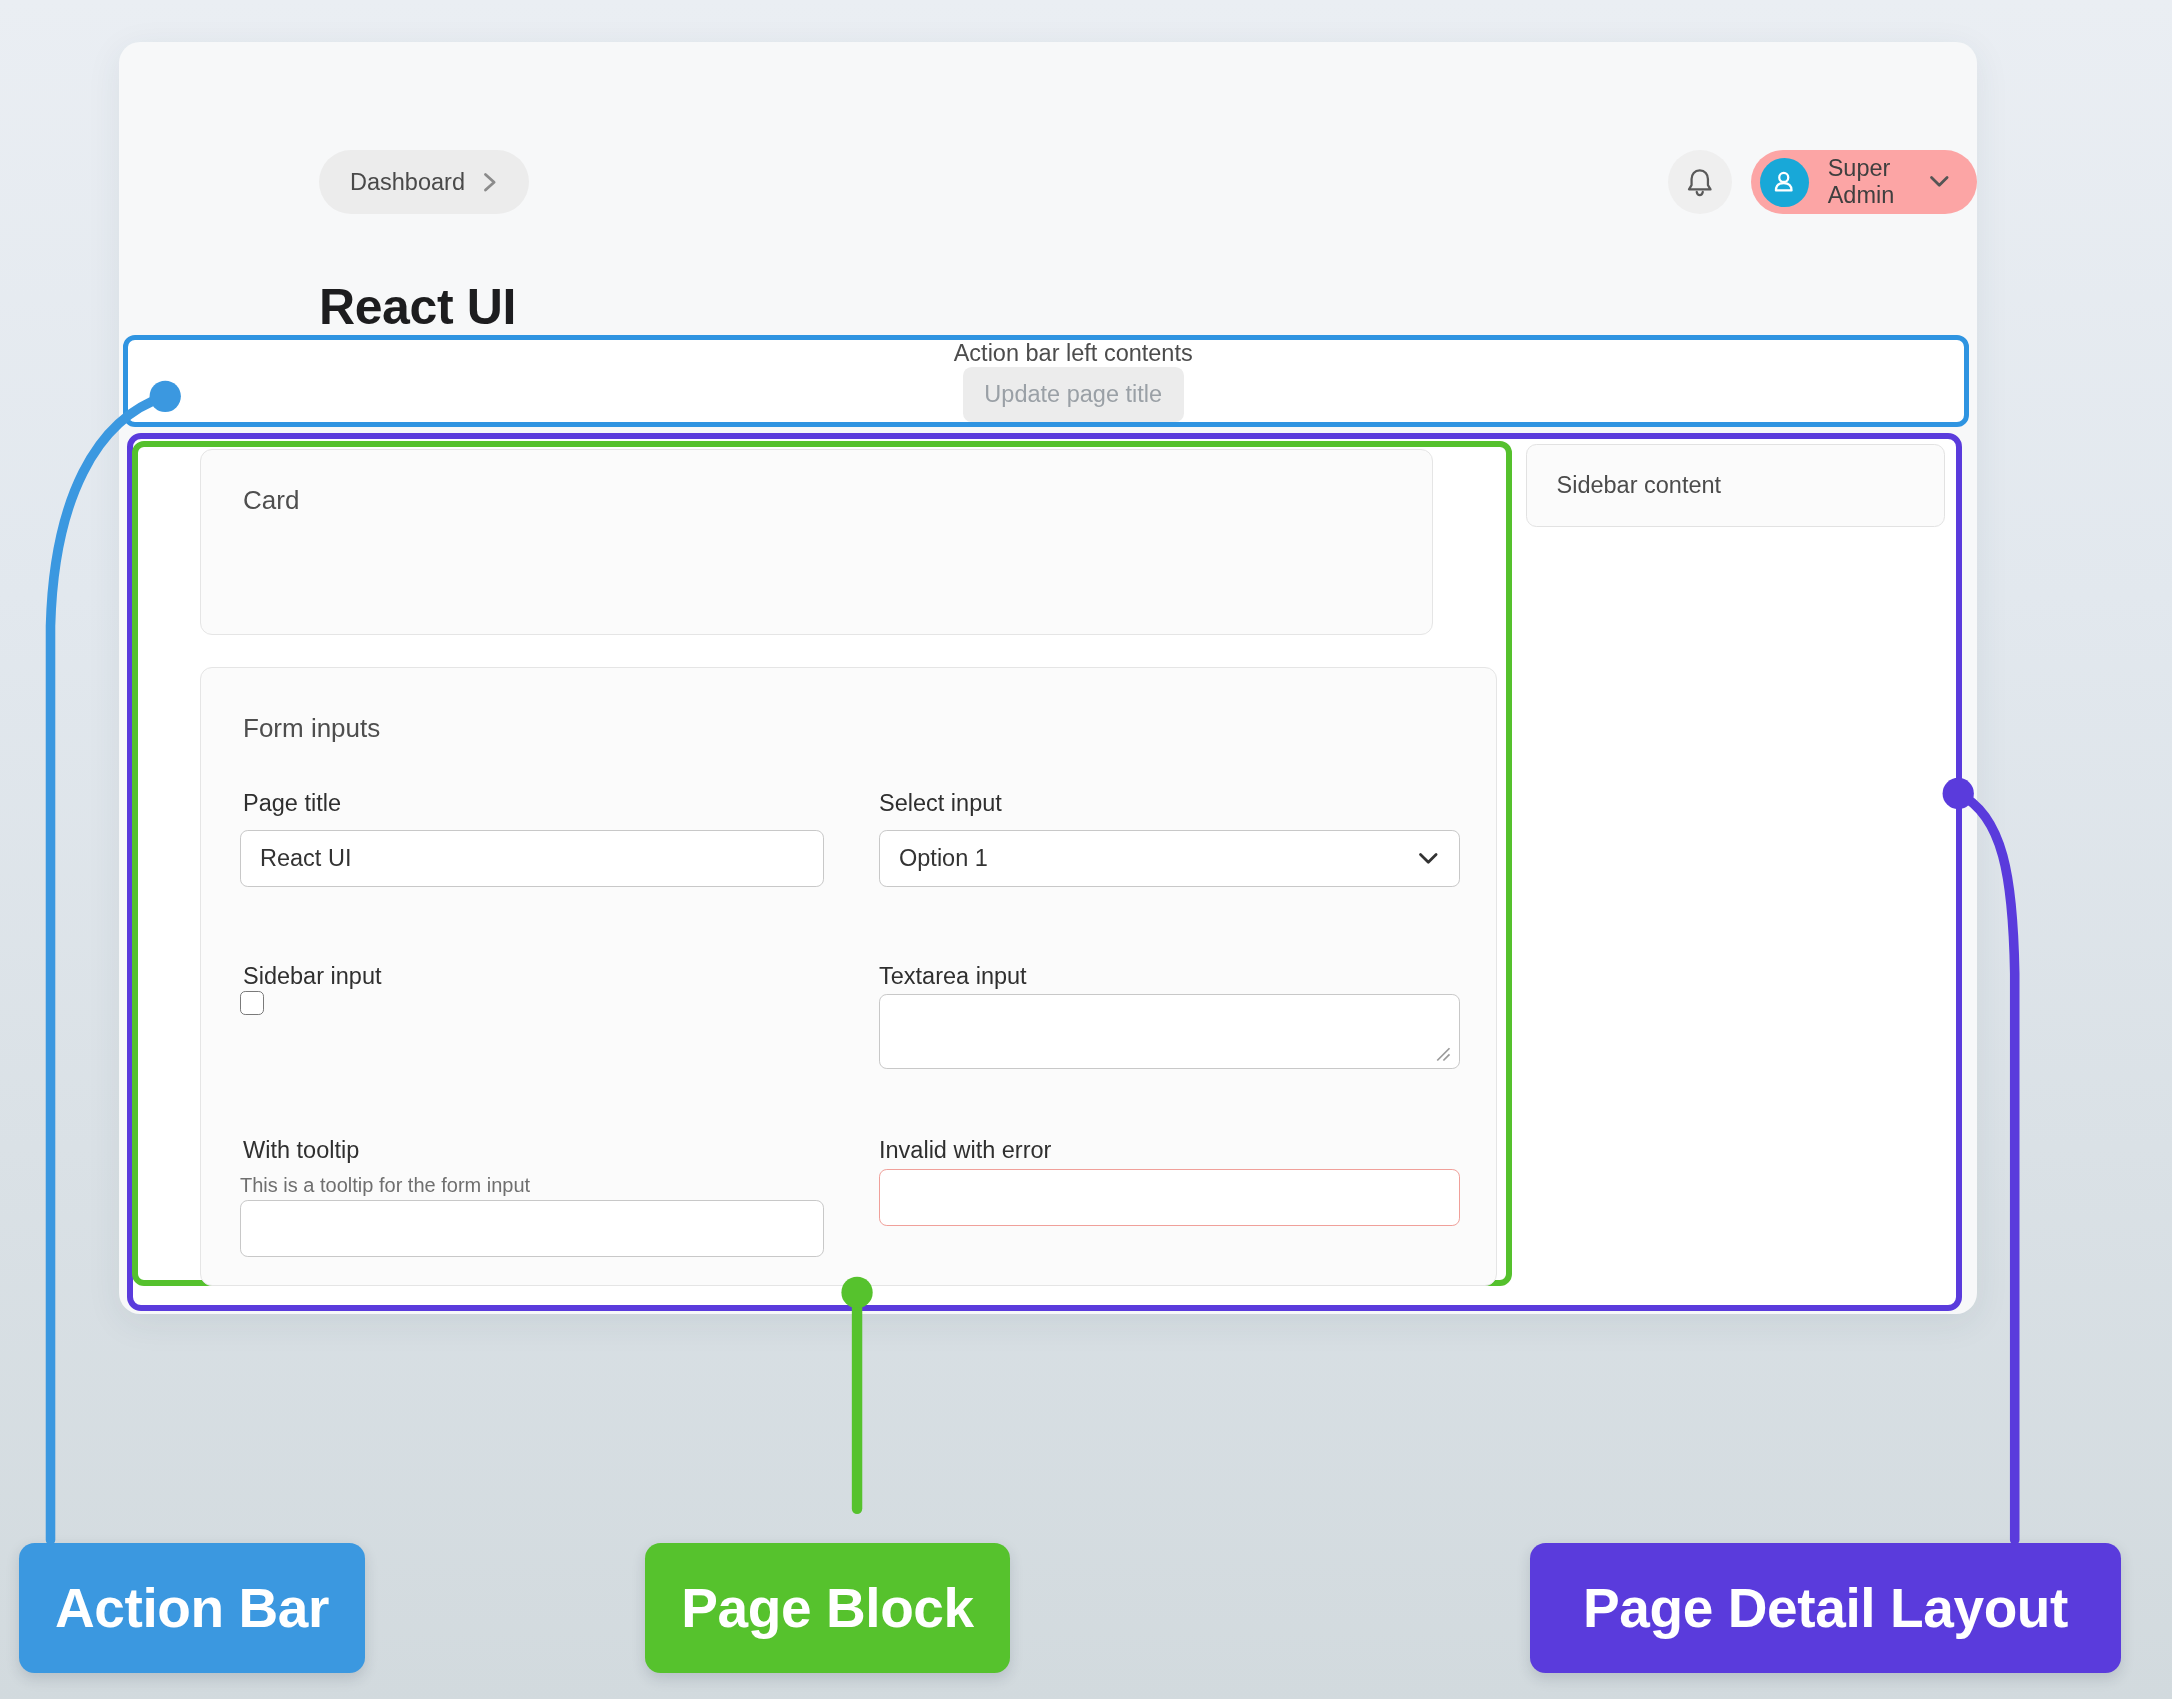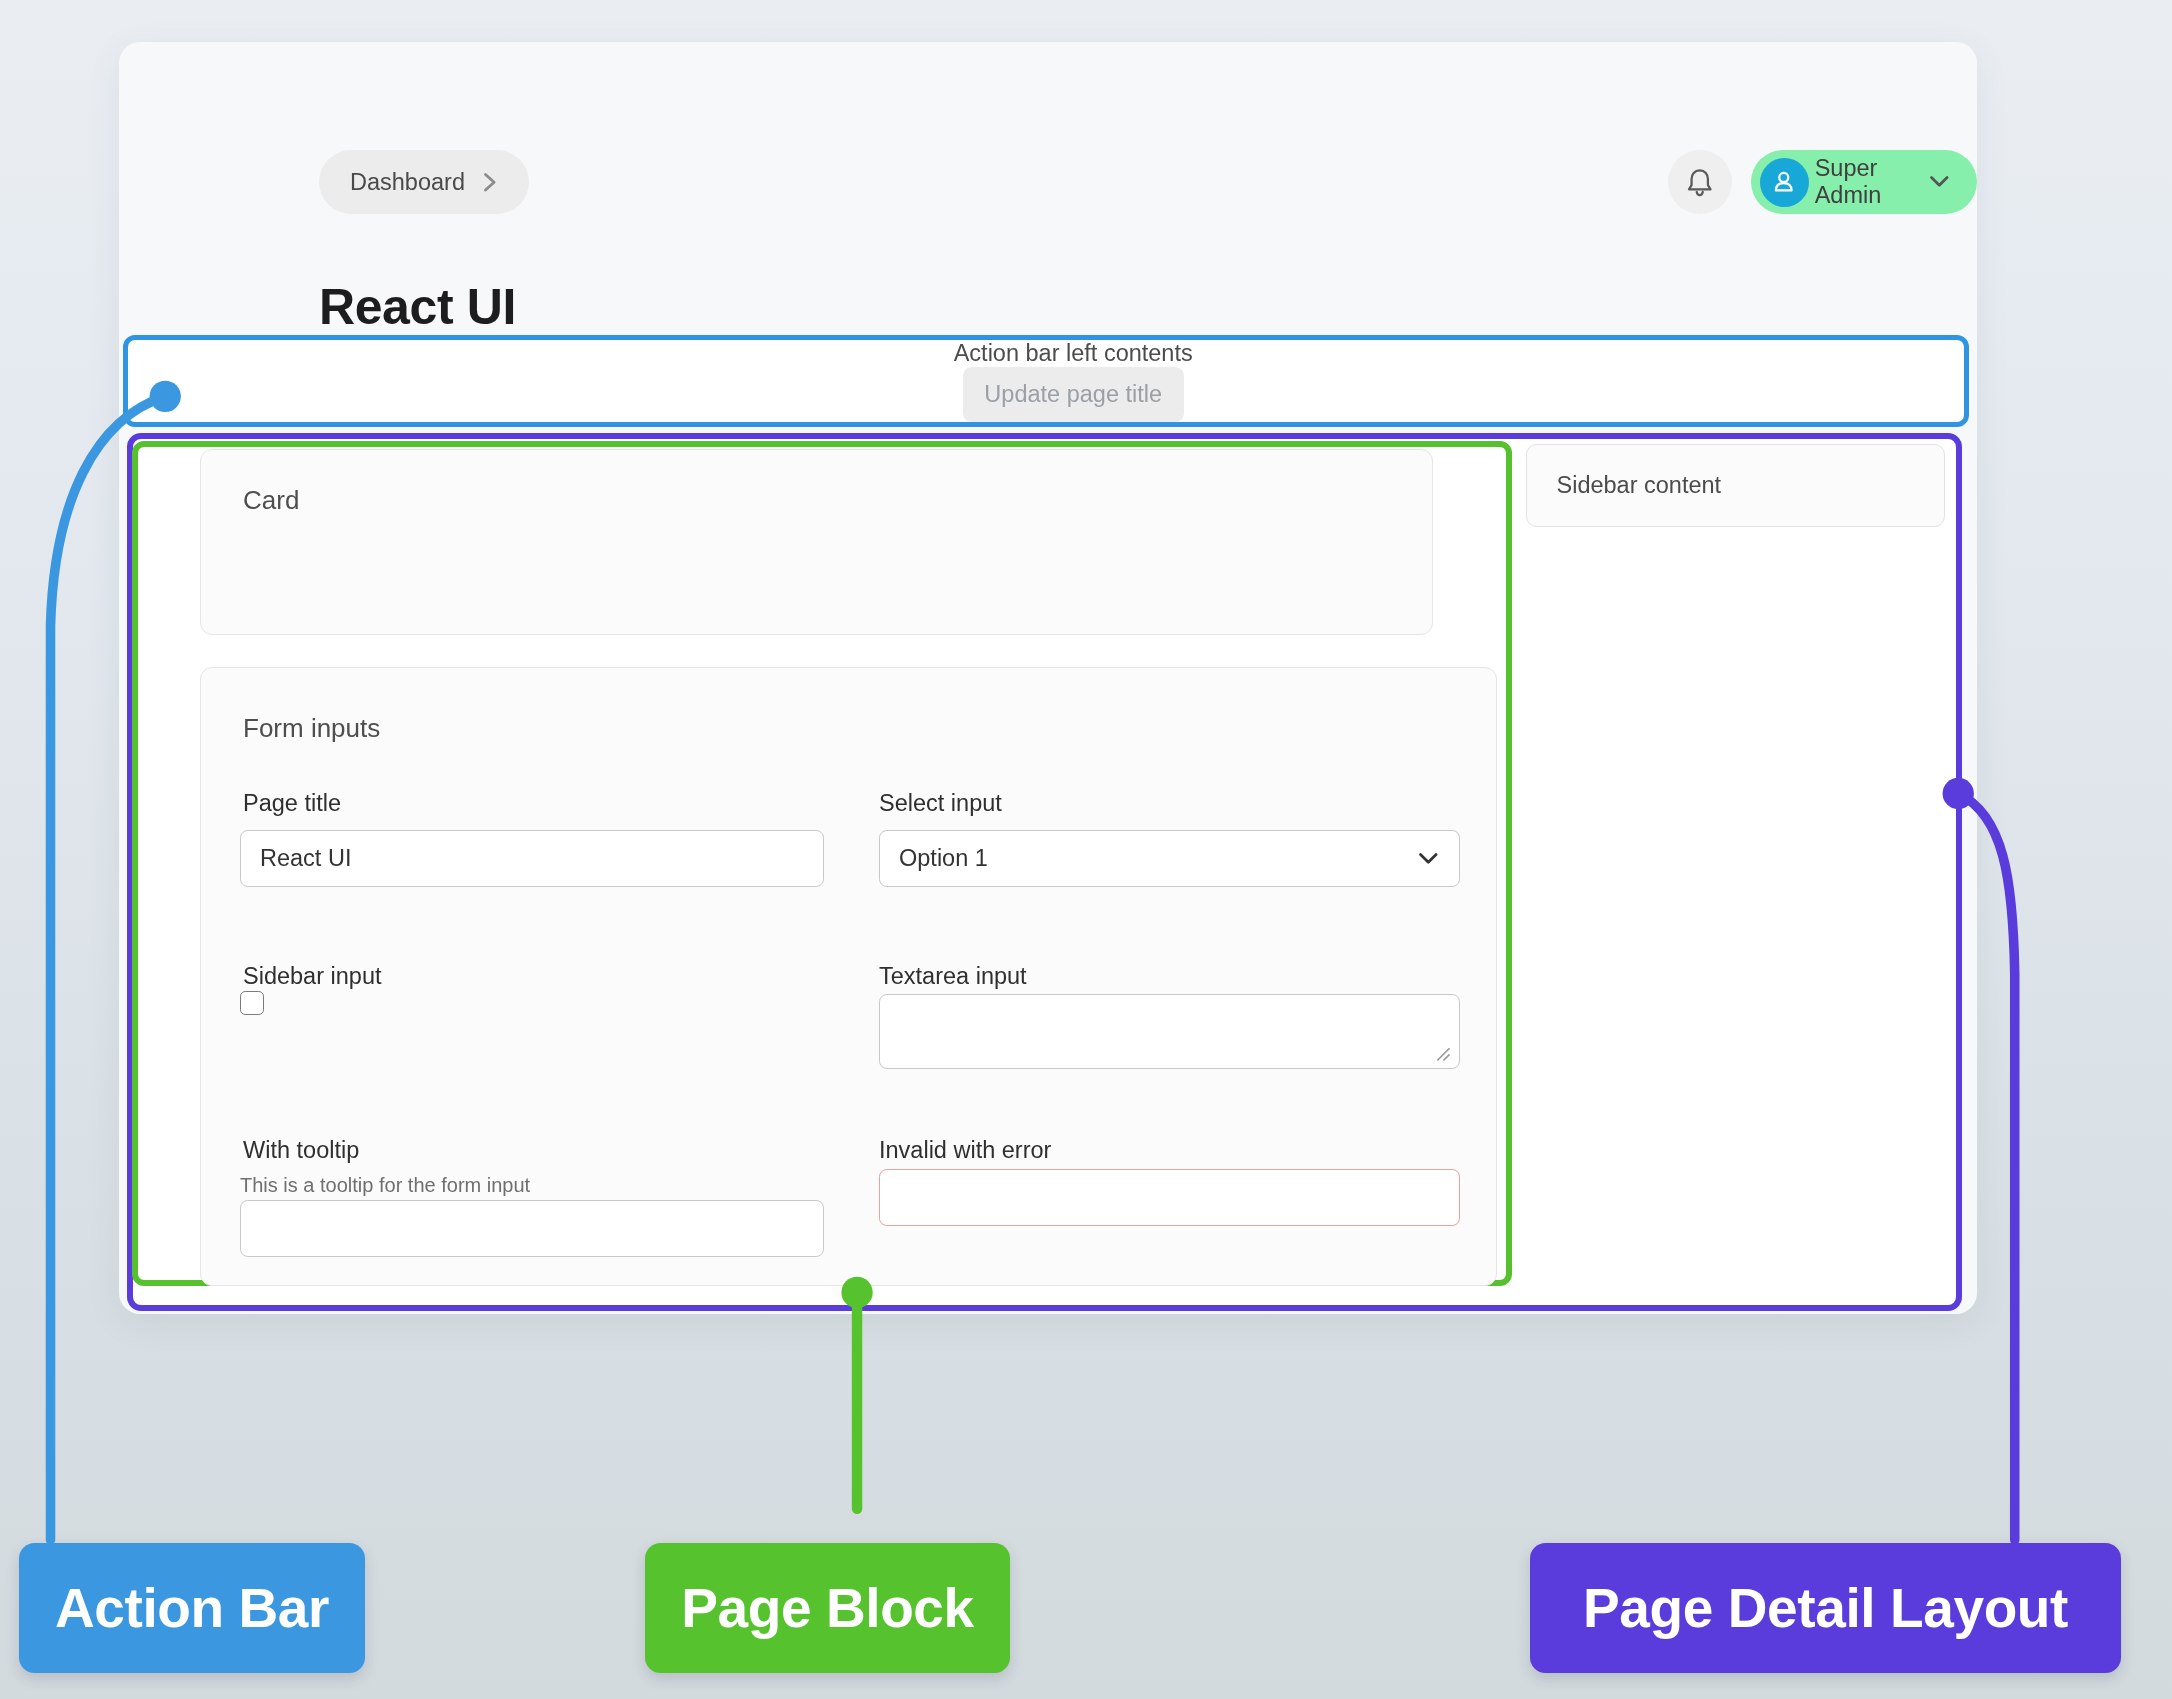--- a/index.html
+++ b/index.html
@@ -26,22 +26,22 @@
     padding:0 31px;border-radius:32px;background:#ececec;
     color:#4a4a4a;font-size:23.5px;cursor:pointer;
   }
   .bell-btn{
     position:absolute;left:1549px;top:108px;width:64px;height:64px;
     border-radius:50%;background:#efefef;
     display:flex;align-items:center;justify-content:center;cursor:pointer;
   }
   .account-pill{
     position:absolute;left:1632px;top:108px;height:64px;
-    display:flex;align-items:center;gap:6px;
-    padding:0 26px 0 8.7px;border-radius:32px;background:#86efac;cursor:pointer;
+    display:flex;align-items:center;gap:19px;
+    padding:0 26px 0 8.7px;border-radius:32px;background:#fca5a5;cursor:pointer;
   }
   .avatar{
     width:49px;height:49px;border-radius:50%;background:#18a8d8;
     display:flex;align-items:center;justify-content:center;flex:0 0 auto;
   }
   .account-name{font-size:23.5px;color:#3f3f3f;font-weight:500;}
   .page-title{
     position:absolute;left:200px;top:236px;
     font-size:50px;font-weight:700;color:#1d1d1f;letter-spacing:-0.4px;
   }

